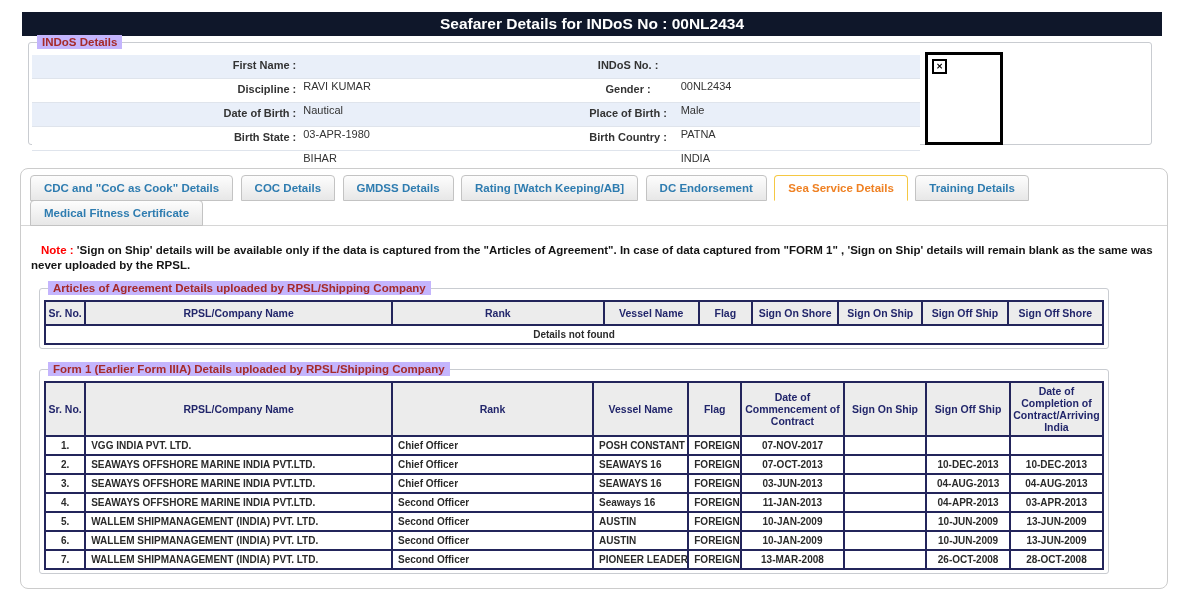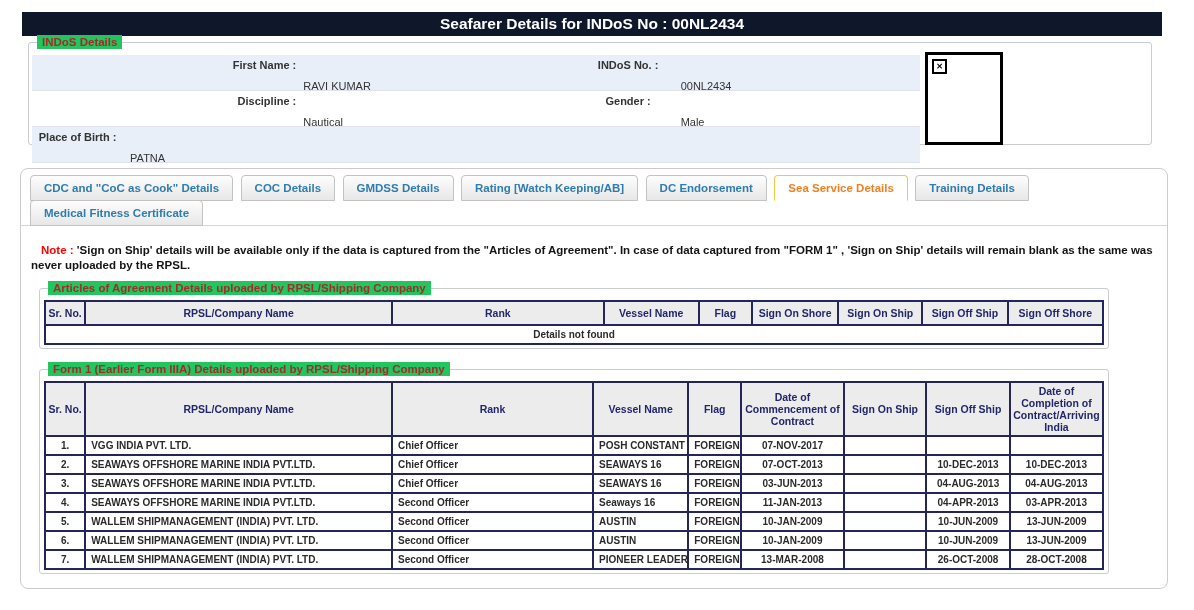--- a/index.html
+++ b/index.html
@@ -11,28 +11,28 @@
     position: absolute; left: 22px; top: 12px; width: 1140px; height: 24px;
     background: #0f172a; color: #ffffff; font-weight: bold; font-size: 15.5px;
     text-align: center; line-height: 24px;
   }
 
   
   .fs {
     position: relative; border: 1px solid #c9ccd1; border-radius: 3px; background: #fff;
   }
   .fs > .legend {
-    position: absolute; top: -8px; left: 8px; background: #22c55e; padding: 0 5px;
+    position: absolute; top: -8px; left: 8px; background: #c4b5fd; padding: 0 5px;
     color: #a52a2a; font-weight: bold; font-size: 11.5px; line-height: 14px;
   }
 
   
   .indos-fs { position: absolute; left: 28px; top: 42px; width: 1124px; height: 103px; }
   .info-rows { margin: 12px 0 0 3px; width: 888px; }
-  .info-row { display: flex; height: 36px; line-height: 20px; border-bottom: 1px solid #dfe4ec; background: #fff; }
+  .info-row { display: flex; height: 24px; line-height: 20px; border-bottom: 1px solid #dfe4ec; background: #fff; }
   .info-row.alt { background: #e9eff9; }
   .pair-left  { width: 62%; display: flex; }
   .pair-right { width: 38%; display: flex; }
   .flabel { font-weight: bold; color: #333; font-size: 11px; text-align: right; white-space: nowrap; }
   .fvalue { color: #333; font-size: 11px; padding-left: 7px; white-space: nowrap; margin-top: 21px; }
   .pair-left  .flabel { width: 48%; }
   .pair-right .flabel { width: 27%; text-align: center; }
 
   
   .photo-box {
@@ -103,20 +103,24 @@
       <div class="pair-left">
         <span class="flabel">Discipline :</span>
         <span class="fvalue">Nautical</span>
       </div>
       <div class="pair-right">
         <span class="flabel">Gender :</span>
         <span class="fvalue">Male</span>
       </div>
     </div>
     <div class="info-row alt">
+      <div class="pair-left">
+        <span class="flabel">Date of Birth :</span>
+        <span class="fvalue">03-APR-1980</span>
+      </div>
       <div class="pair-right">
         <span class="flabel">Place of Birth :</span>
         <span class="fvalue">PATNA</span>
       </div>
     </div>
     <div class="info-row">
       <div class="pair-left">
         <span class="flabel">Birth State :</span>
         <span class="fvalue">BIHAR</span>
       </div>

